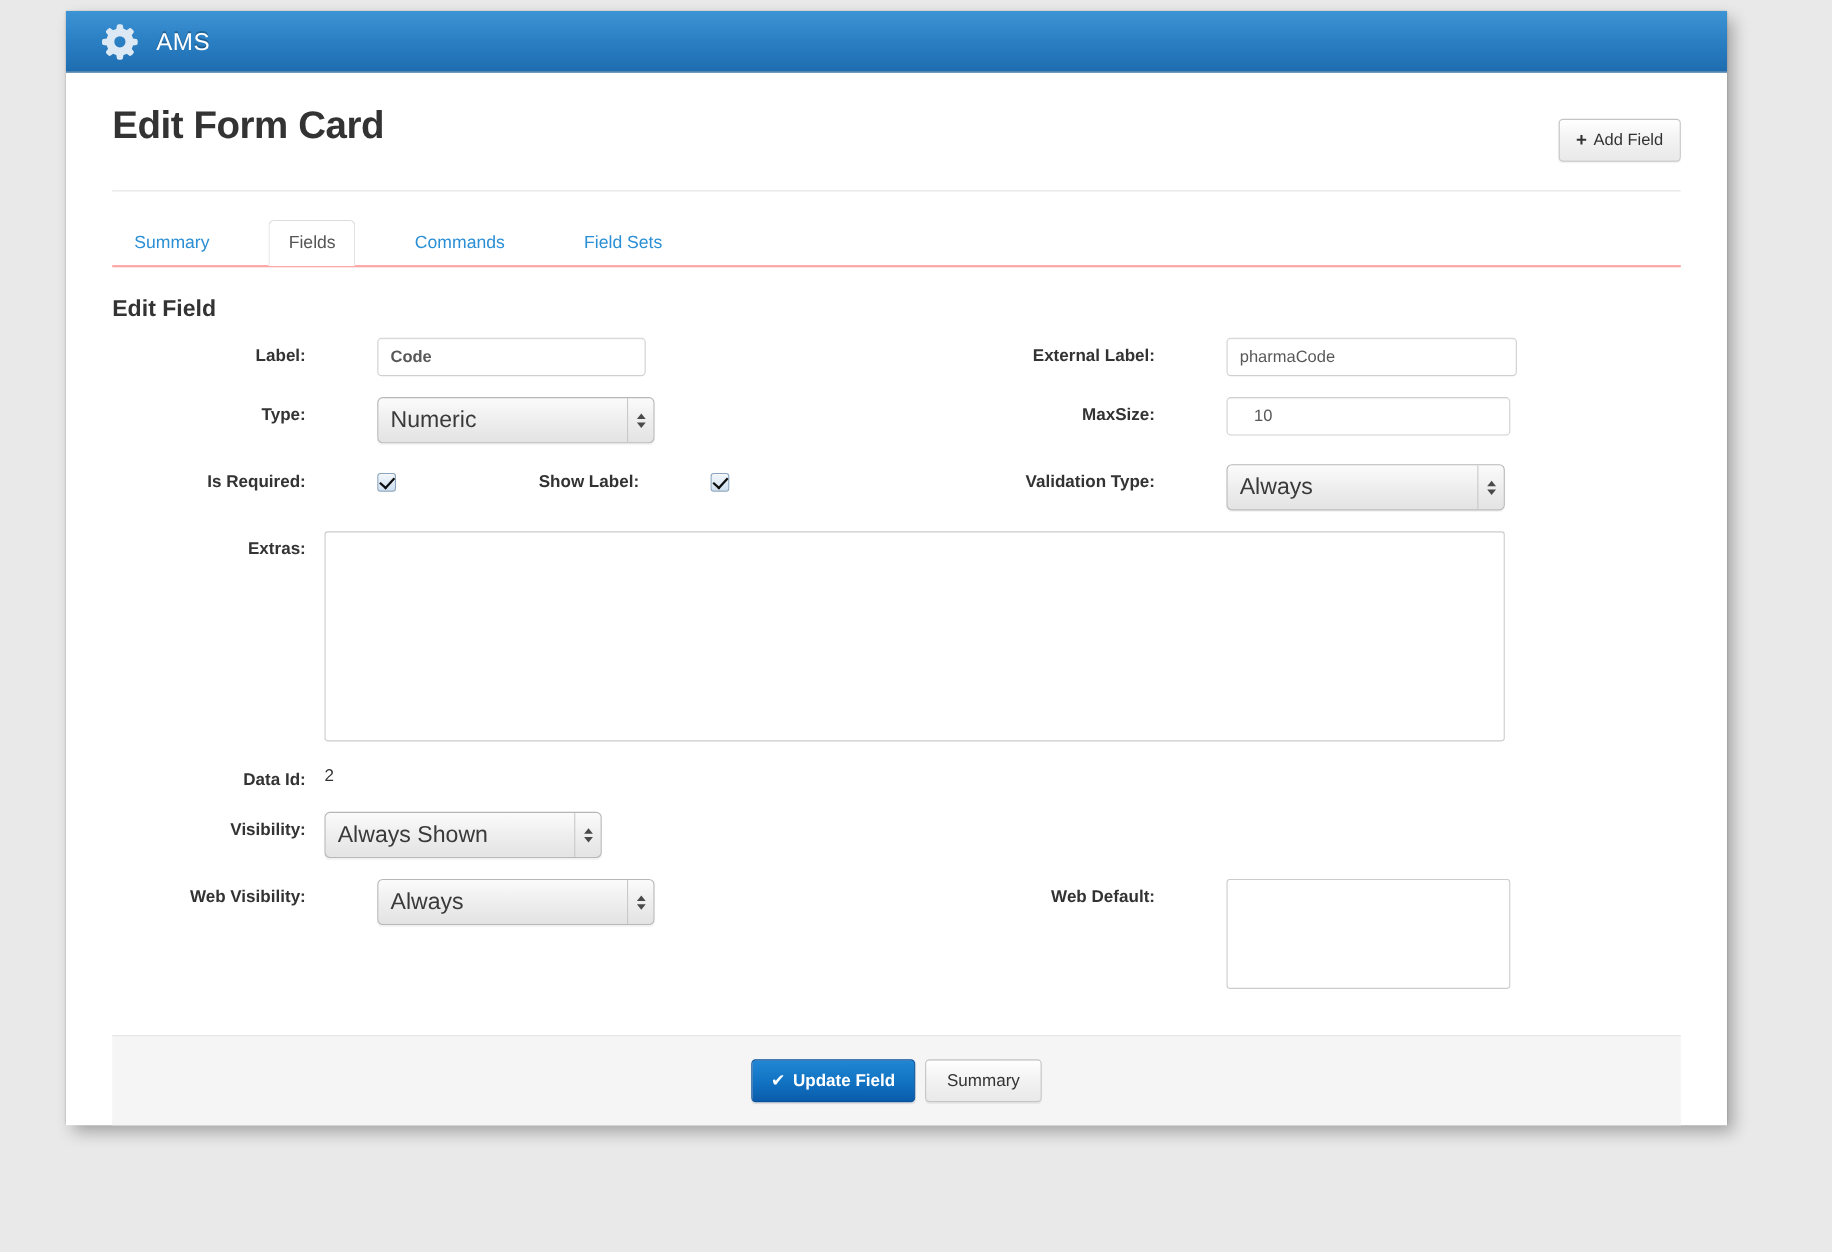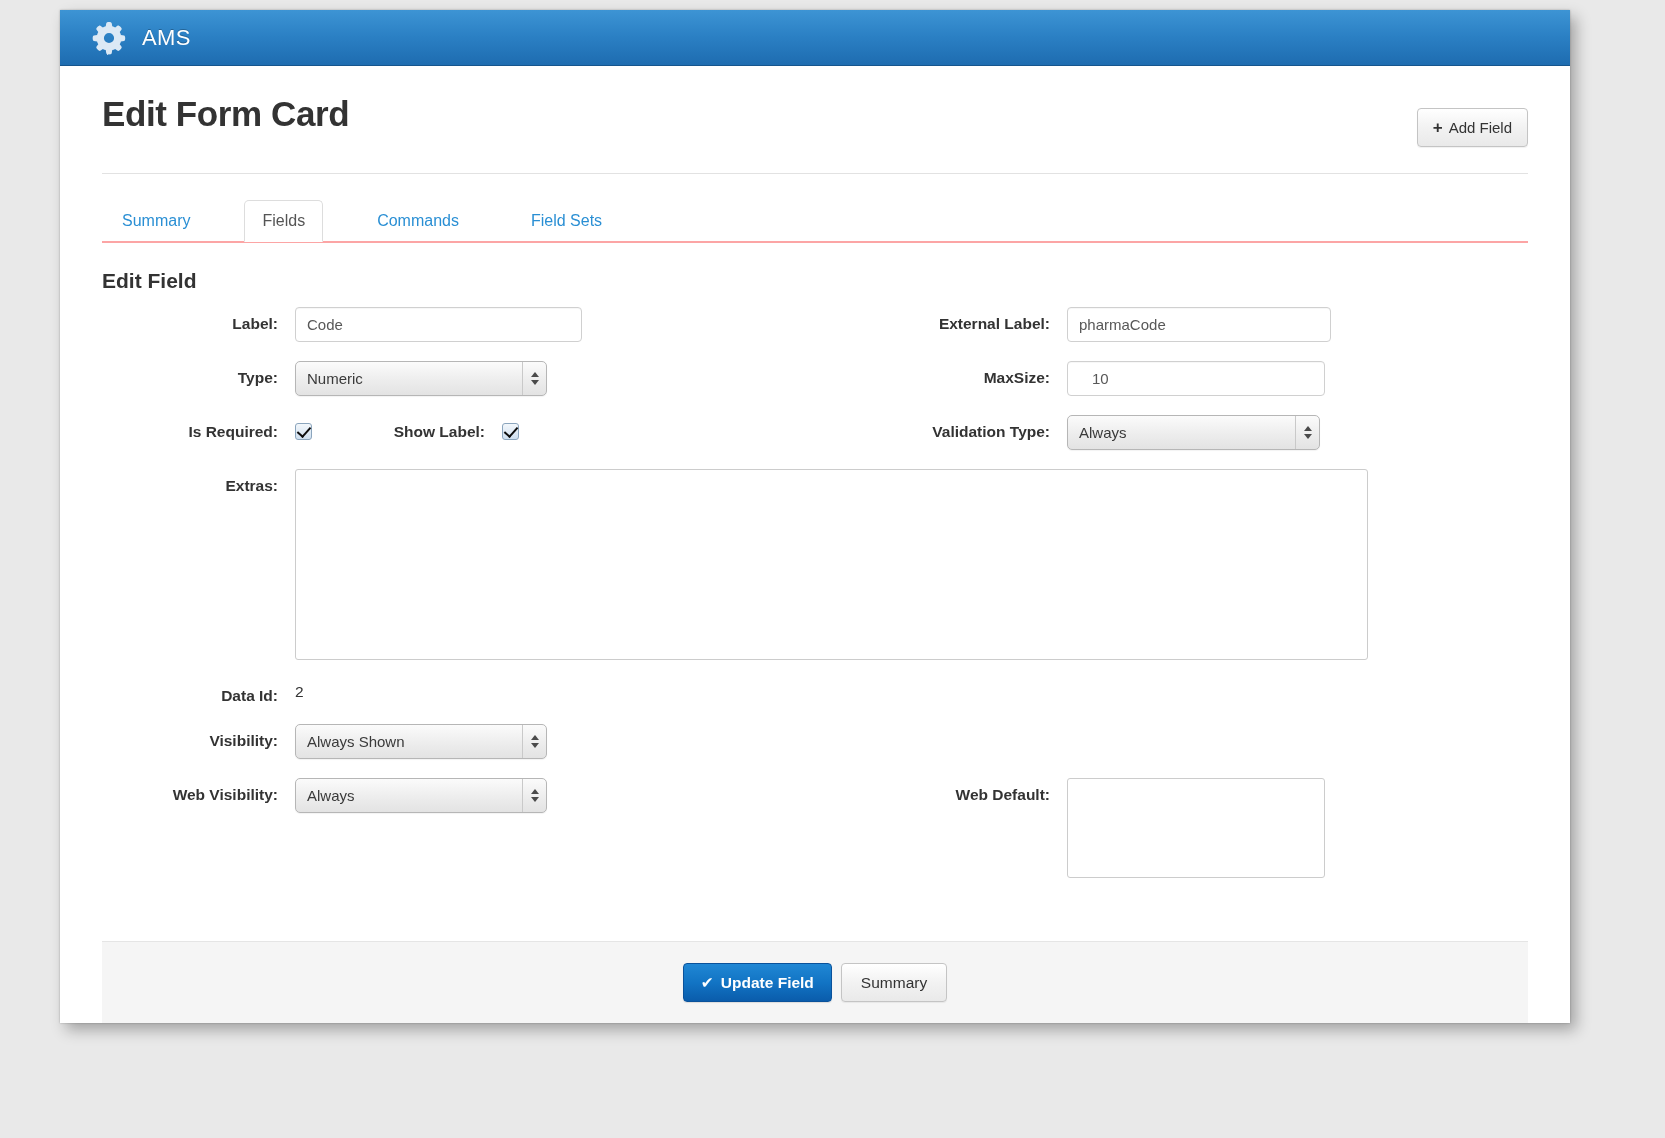--- a/index.html
+++ b/index.html
@@ -102,21 +102,21 @@
   }
   
   .section-title {
     font-size: 21px;
     font-weight: bold;
     color: #333333;
     margin: 26px 0 0 0;
   }
   .form { margin-top: 14px; }
   .row { display: flex; align-items: flex-start; margin-bottom: 19px; }
-  .col { display: flex; align-items: flex-start; }
+  .col { display: flex; align-items: flex-start; gap: 48px; }
   .col-l { width: 790px; flex: none; }
   .lbl {
     font-size: 15.5px;
     font-weight: bold;
     color: #333333;
     text-align: right;
     padding-top: 8px;
     flex: none;
   }
   .lbl-l { width: 193px; padding-right: 17px; }
@@ -127,27 +127,27 @@
     font-family: "Liberation Sans", sans-serif;
     font-size: 15px;
     color: #585858;
     background: #ffffff;
     border: 1px solid #d0d0d0;
     border-radius: 4px;
     padding: 8px 11px;
     outline: none;
     box-shadow: inset 0 1px 1px rgba(0,0,0,0.035);
   }
-  .input-label { width: 287px; }
+  .input-label { width: 244px; font-weight: bold; }
   .input-ext   { width: 264px; }
   .input-max   { width: 258px; padding-left: 24px; }
 
   .select {
     font-family: "Liberation Sans", sans-serif;
-    font-size: 15px;
+    font-size: 21px;
     color: #3a3a3a;
     background: linear-gradient(to bottom, #fbfbfb 0%, #ededed 55%, #e3e3e3 100%);
     border: 1px solid #b6b6b6;
     border-radius: 5px;
     padding: 8px 32px 8px 11px;
     position: relative;
     display: inline-flex;
     align-items: center;
     cursor: default;
     box-shadow: 0 1px 1px rgba(0,0,0,0.05);

